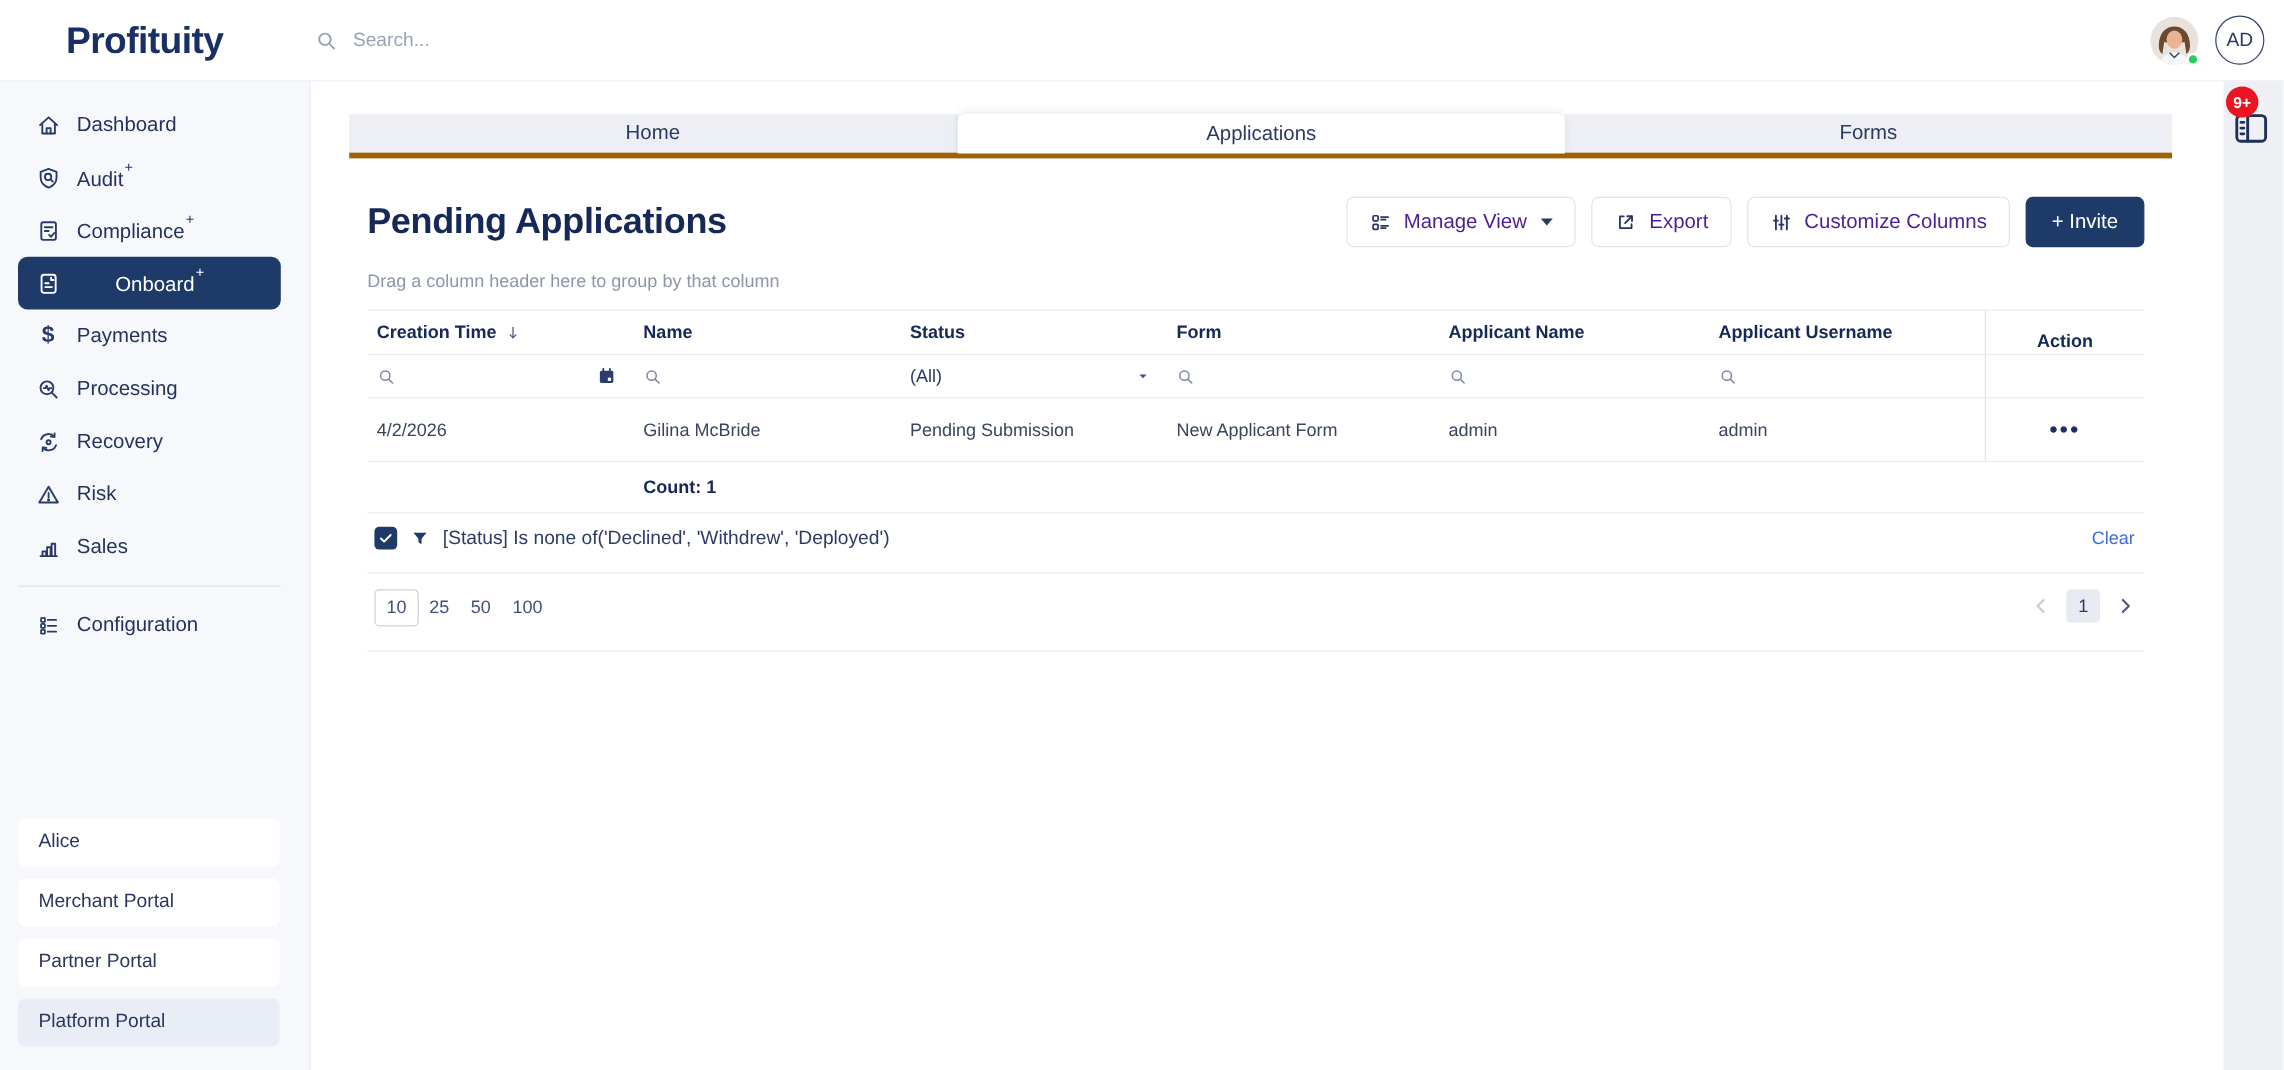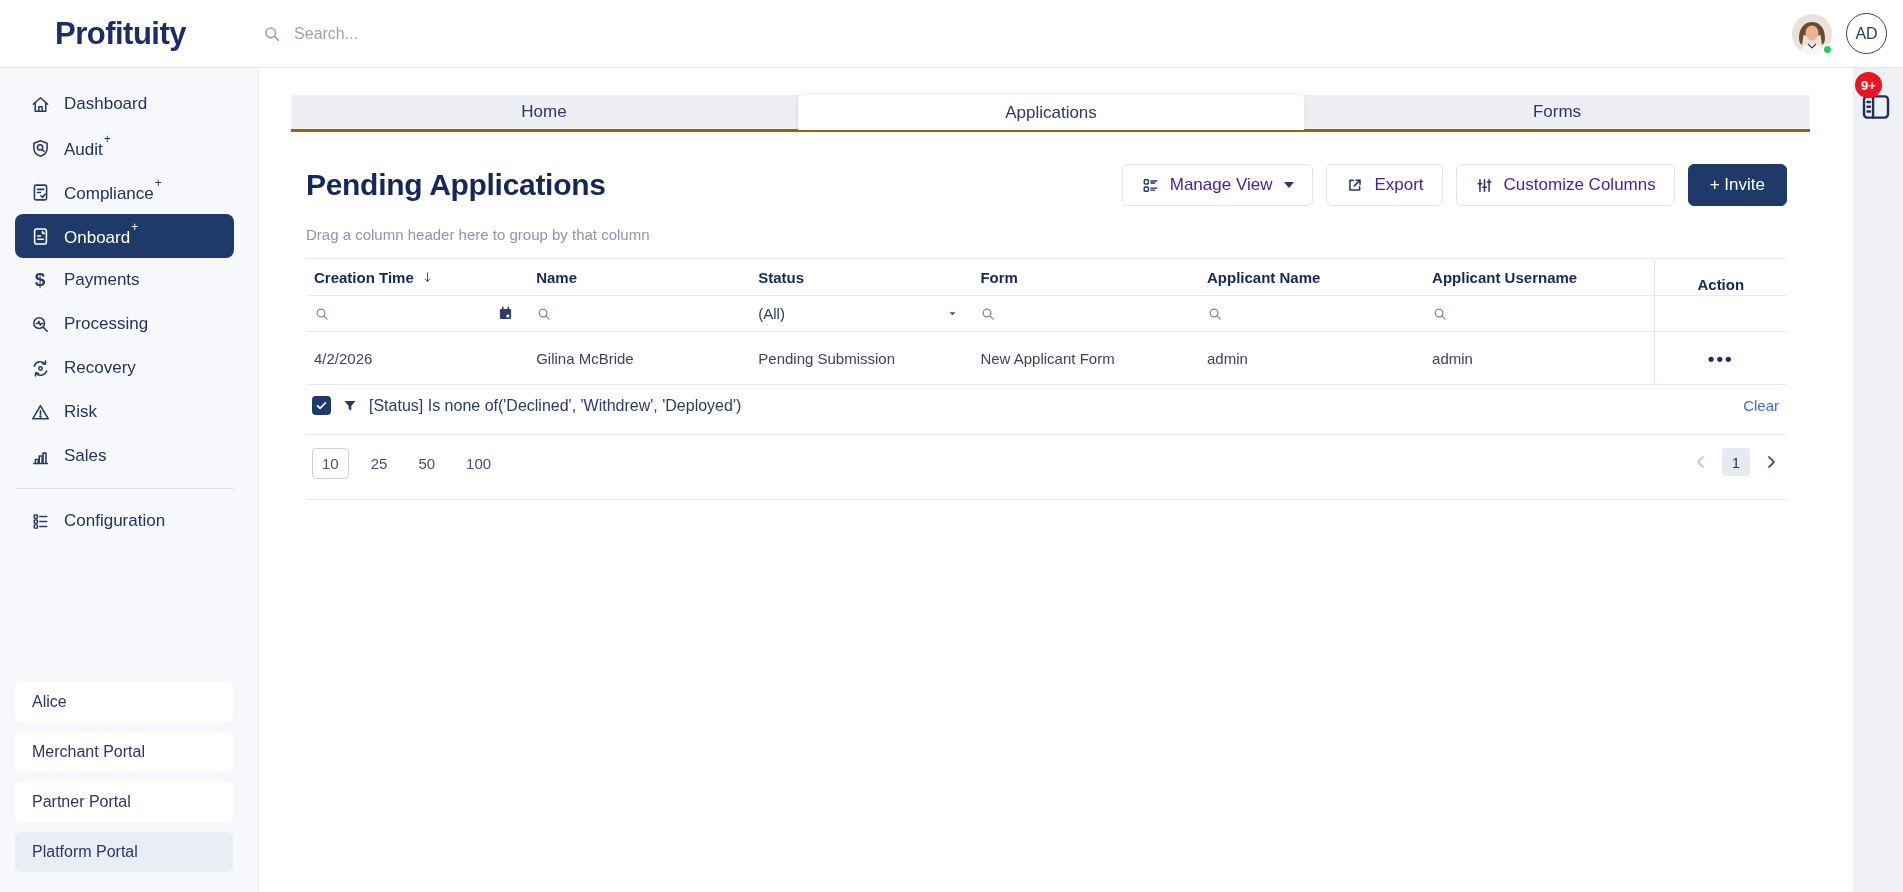--- a/index.html
+++ b/index.html
@@ -45,39 +45,39 @@
   .sidebar {
     width: 259px; background: #f7f8fb; border-right: 1px solid #e6e9ef;
     display: flex; flex-direction: column; padding-top: 14px; flex: none;
   }
   .nav-item {
     height: 44px; margin: 0 24px 0 15px; display: flex; align-items: center;
     padding-left: 13px; border-radius: 8px; cursor: pointer;
     color: #24335e; font-size: 17px; font-weight: 500;
   }
   .nav-item .nav-icon { width: 24px; margin-right: 12px; color: #2b3b69; display:flex; justify-content:center;}
-  .nav-item.active { background: #1e3a69; color: #fff; }
+  .nav-item.active { background: #1e3a69; color: #fff; gap: 32px; }
   .nav-item.active .nav-icon { color: #fff; }
   .icon-char { font-size: 19px; font-weight: 700; line-height: 20px; }
   sup.plus { font-size: 12px; position: relative; top: -5px; margin-left: 1px; }
   .nav-divider { height: 1px; background: #dde0e9; margin: 10px 24px 10px 15px; }
   .portals { margin-top: auto; padding-bottom: 10px; }
   .portal-card {
     height: 40px; margin: 0 25px 10px 15px; background: #fff; border-radius: 6px;
     display: flex; align-items: center; padding-left: 17px; font-size: 16px;
     color: #2a3760; cursor: pointer;
   }
   .portal-card.current { background: #e9edf6; }
 
   
   .main { flex: 1; background: #fff; display: flex; flex-direction: column; }
 
   .tabbar {
     display: flex; height: 37px; margin: 27px 43px 0 32px;
-    border-bottom: 3px solid #a16207;
+    border-bottom: 5px solid #a16207;
     text-align: right;
   }
   .tab {
     flex: 1; display: flex; align-items: center; justify-content: center;
     background: #edeff4; border-right: 1px solid #e2e5ec; cursor: pointer;
     font-size: 17px; color: #2c3a63; font-weight: 500;
   }
   .tab:last-child { border-right: none; }
   .tab.active {
     background: #fff; border-radius: 7px 7px 0 0; border-right: none;
@@ -130,21 +130,21 @@
   .filterbar { height: 50px; border-bottom: 1px solid #e8ebf1; display: flex; align-items: center; padding: 0 8px 8px 6px; gap: 11px; }
   .checkbox {
     width: 19px; height: 19px; background: #1e3a69; border-radius: 4px;
     display: flex; align-items: center; justify-content: center; cursor: pointer; flex: none;
   }
   .funnel { color: #1e3a69; }
   .filter-text { font-size: 16px; color: #2c3c64; }
   .clear-link { margin-left: auto; font-size: 15px; color: #3f6cd9; cursor: pointer; }
 
   .pager { padding: 13px 6px 0 6px; height: 64px; display: flex; align-items: flex-start; }
-  .page-sizes { display: flex; align-items: center; gap: 13px; }
+  .page-sizes { display: flex; align-items: center; }
   .psize { font-size: 15px; color: #43507a; padding: 6px 9px; cursor: pointer; border-radius: 4px; }
   .psize.active { border: 1px solid #ccd2de; }
   .page-nav { margin-left: auto; display: flex; align-items: center; gap: 11px; }
   .chev { cursor: pointer; }
   .chev.disabled { color: #c6cbd7; }
   .chev.enabled { color: #4c5a80; }
   .page-num {
     width: 28px; height: 28px; background: #e7eaf1; border-radius: 4px;
     display: flex; align-items: center; justify-content: center; font-size: 15px; color: #2c3a63; cursor: pointer;
   }
@@ -430,20 +430,23 @@
           <div class="data-cell">Gilina McBride</div>
           <div class="data-cell">Pending Submission</div>
           <div class="data-cell">New Applicant Form</div>
           <div class="data-cell">admin</div>
           <div class="data-cell">admin</div>
           <div class="action-border">
             <div class="ellipsis-btn">•••</div>
           </div>
         </div>
 
+        <div class="count-row">
+          <span class="count-label">Count: 1</span>
+        </div>
 
         <div class="filterbar">
           <span class="checkbox">
             <svg width="13" height="13" viewBox="0 0 20 20" fill="none" stroke="#fff" stroke-width="2.6" stroke-linecap="round" stroke-linejoin="round">
                 <path d="M3.8 10.4l4 4L16.2 5.8"></path>
               </svg>
           </span>
           <svg class="funnel" width="16" height="16" viewBox="0 0 20 20">
               <path d="M3.2 3.8h13.6l-5.2 6.2v5.6l-3.2-1.9v-3.7z" fill="currentColor"></path>
             </svg>

